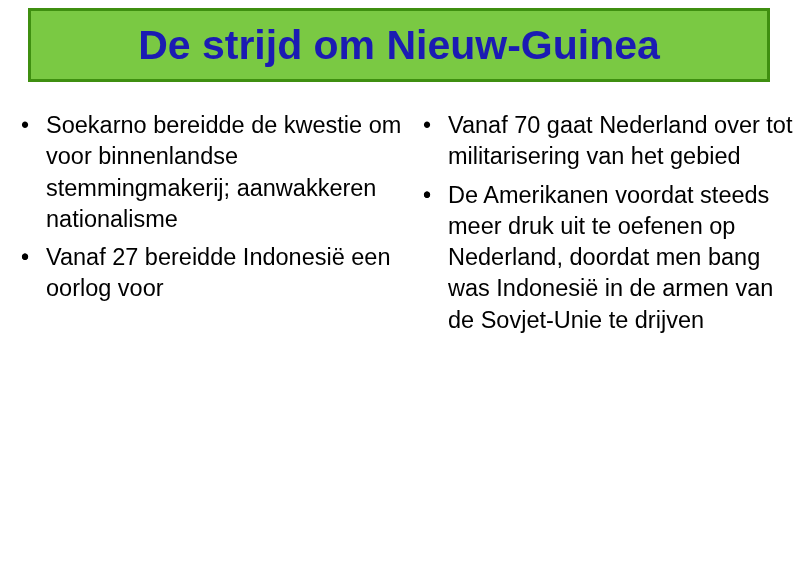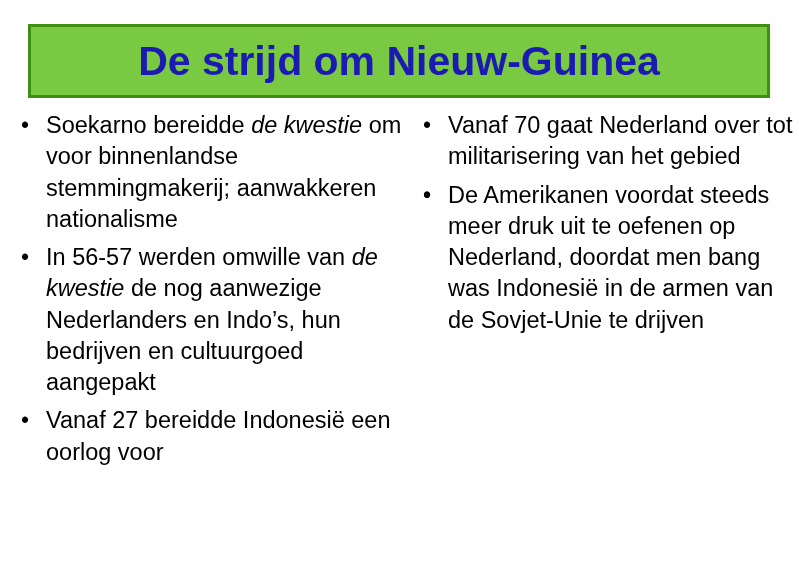--- a/index.html
+++ b/index.html
@@ -16,21 +16,21 @@
   .slide {
     position: relative;
     width: 799px;
     height: 579px;
     box-sizing: border-box;
     background: #ffffff;
   }
   .title-bar {
     position: absolute;
     left: 28px;
-    top: 24px;
+    top: 8px;
     width: 742px;
     height: 74px;
     background: #7ac943;
     border: 3px solid #3f8f10;
     box-sizing: border-box;
     display: flex;
     align-items: center;
     justify-content: center;
   }
   .title-text {
@@ -75,21 +75,20 @@
   }
   ul.bullets > li .dot {
     position: absolute;
     left: 13px;
     top: 0px;
     font-size: 23px;
     line-height: 1.33;
     color: #000000;
   }
   .it {
-    font-style: italic;
   }
   .txt {
     display: inline;
   }
 </style>
 </head>
 <body>
 
 <div class="slide">
 
@@ -100,21 +99,20 @@
   <div class="columns">
 
     <div class="col col-left">
       <ul class="bullets">
         <li>
           <span class="dot">•</span>
           <span class="txt"><span>Soekarno bereidde </span><span class="it">de kwestie</span><span> om voor binnenlandse stemmingmakerij; aanwakkeren nationalisme</span></span>
         </li>
         <li>
           <span class="dot">•</span>
-          <span class="txt"><span>In 56-57 werden omwille van </span><span class="it">de kwestie</span><span> de nog aanwezige Nederlanders en Indo’s, hun bedrijven en cultuurgoed aangepakt</span></span>
         </li>
         <li>
           <span class="dot">•</span>
           <span class="txt"><span>Vanaf 27 bereidde Indonesië een oorlog voor</span></span>
         </li>
       </ul>
     </div>
 
     <div class="col col-right">
       <ul class="bullets">

